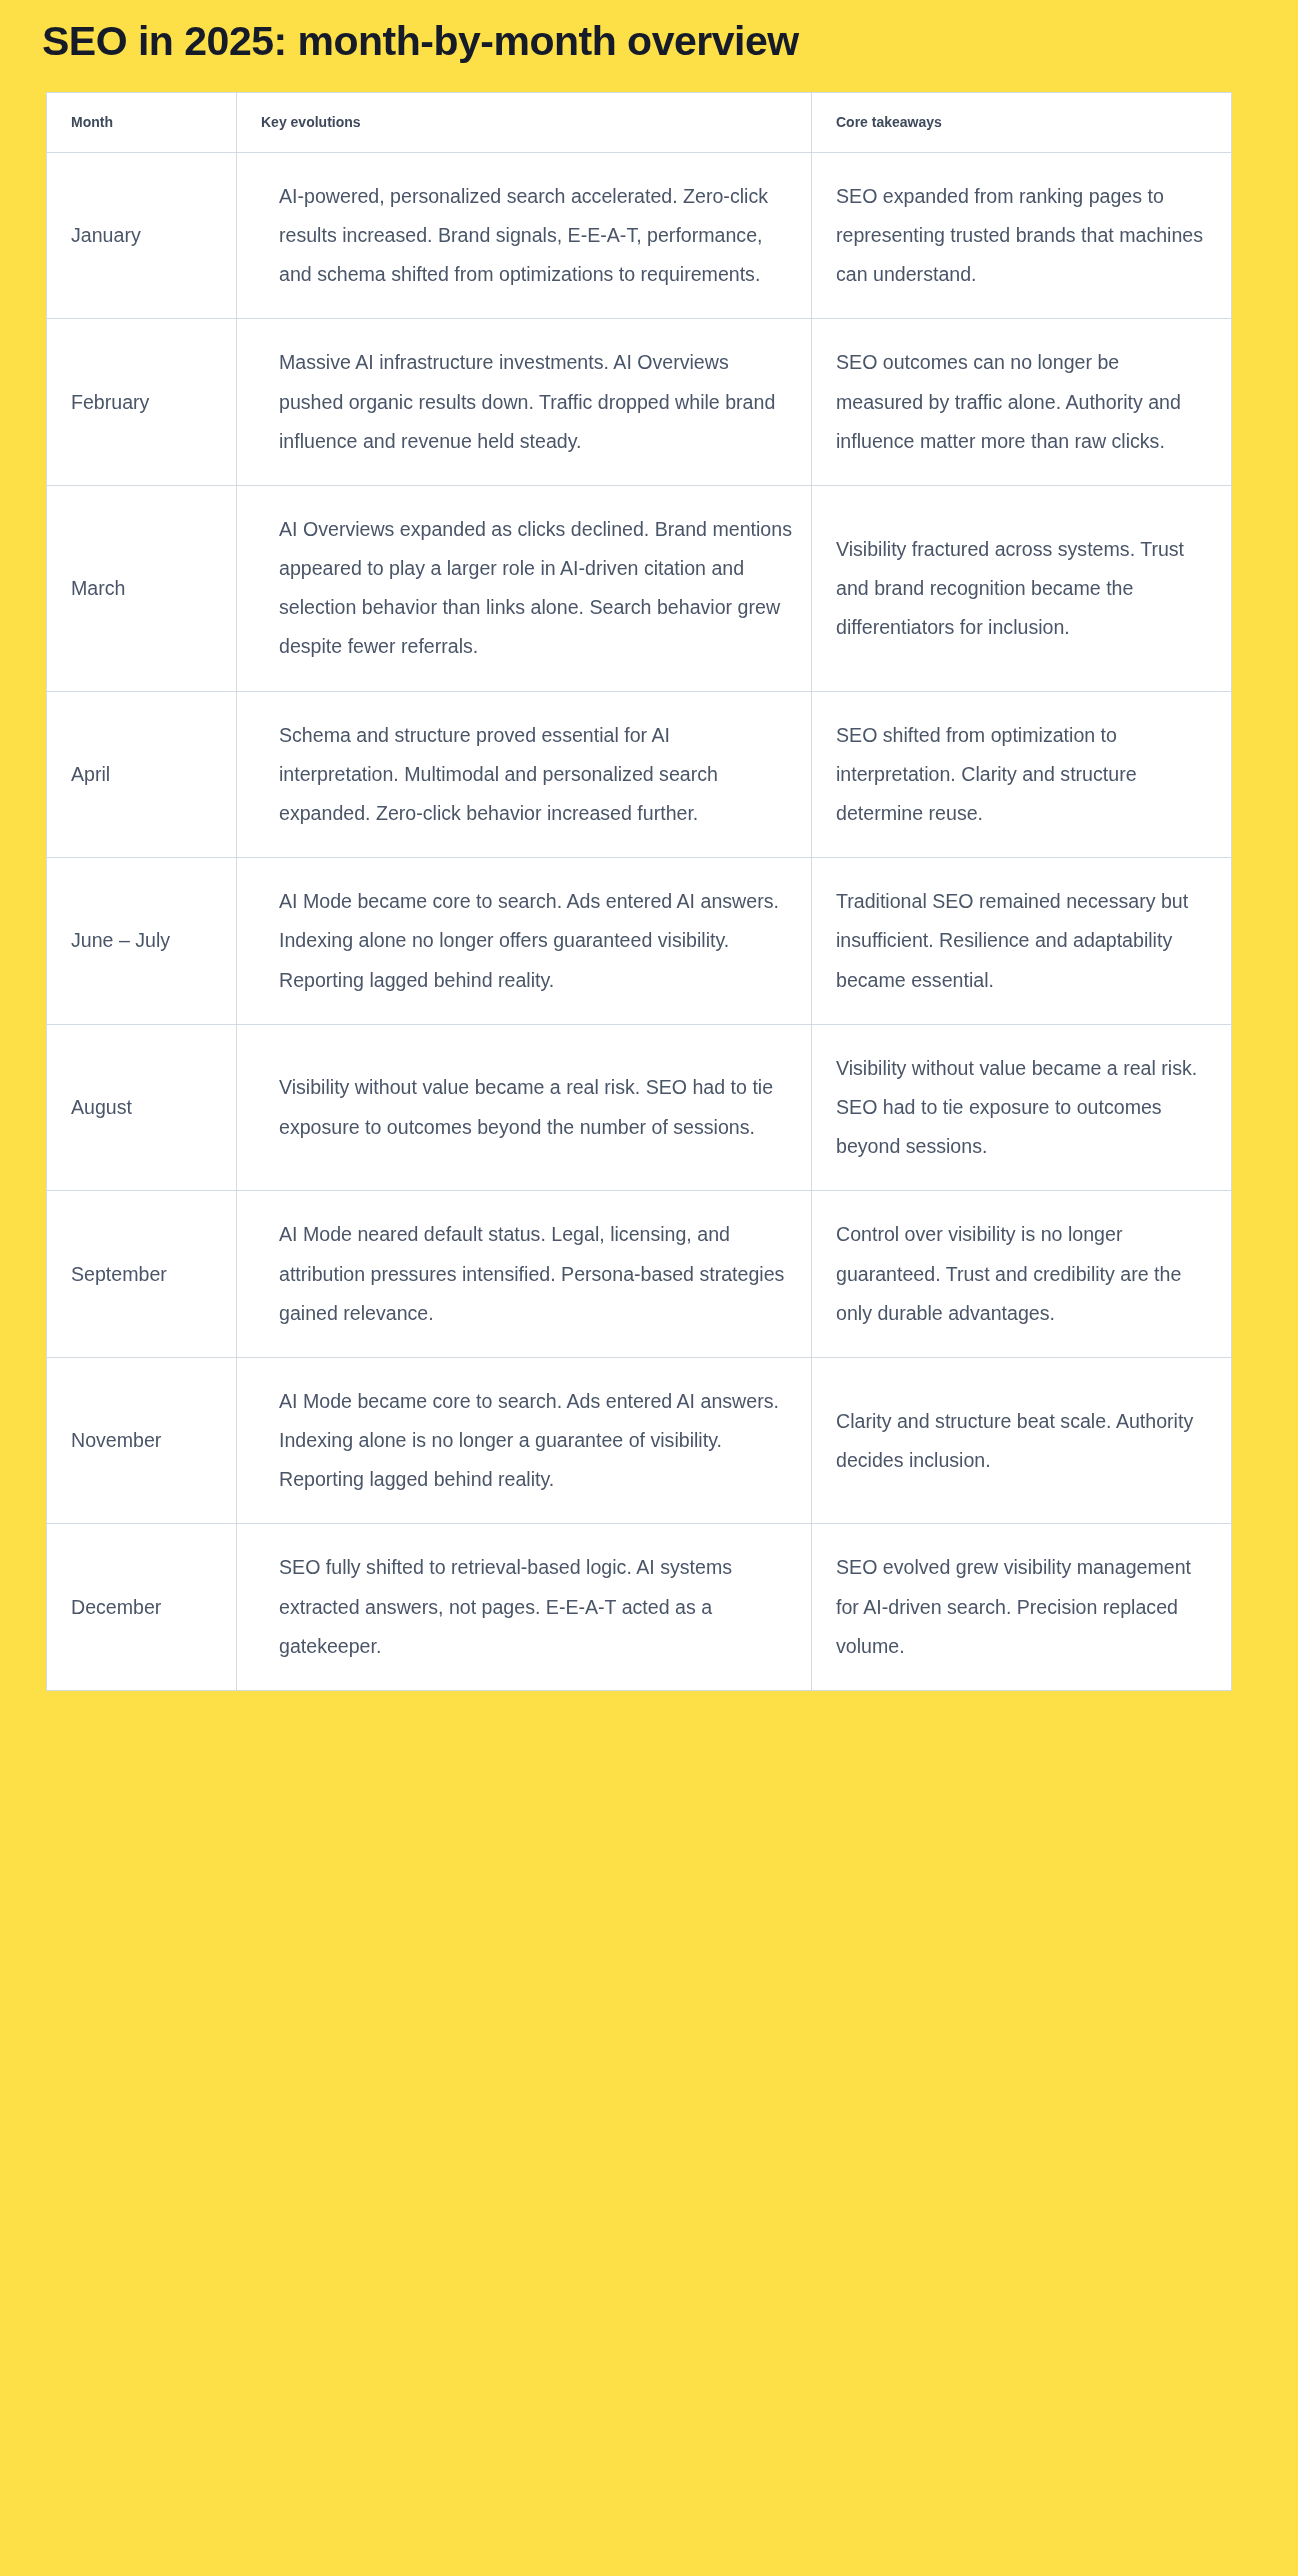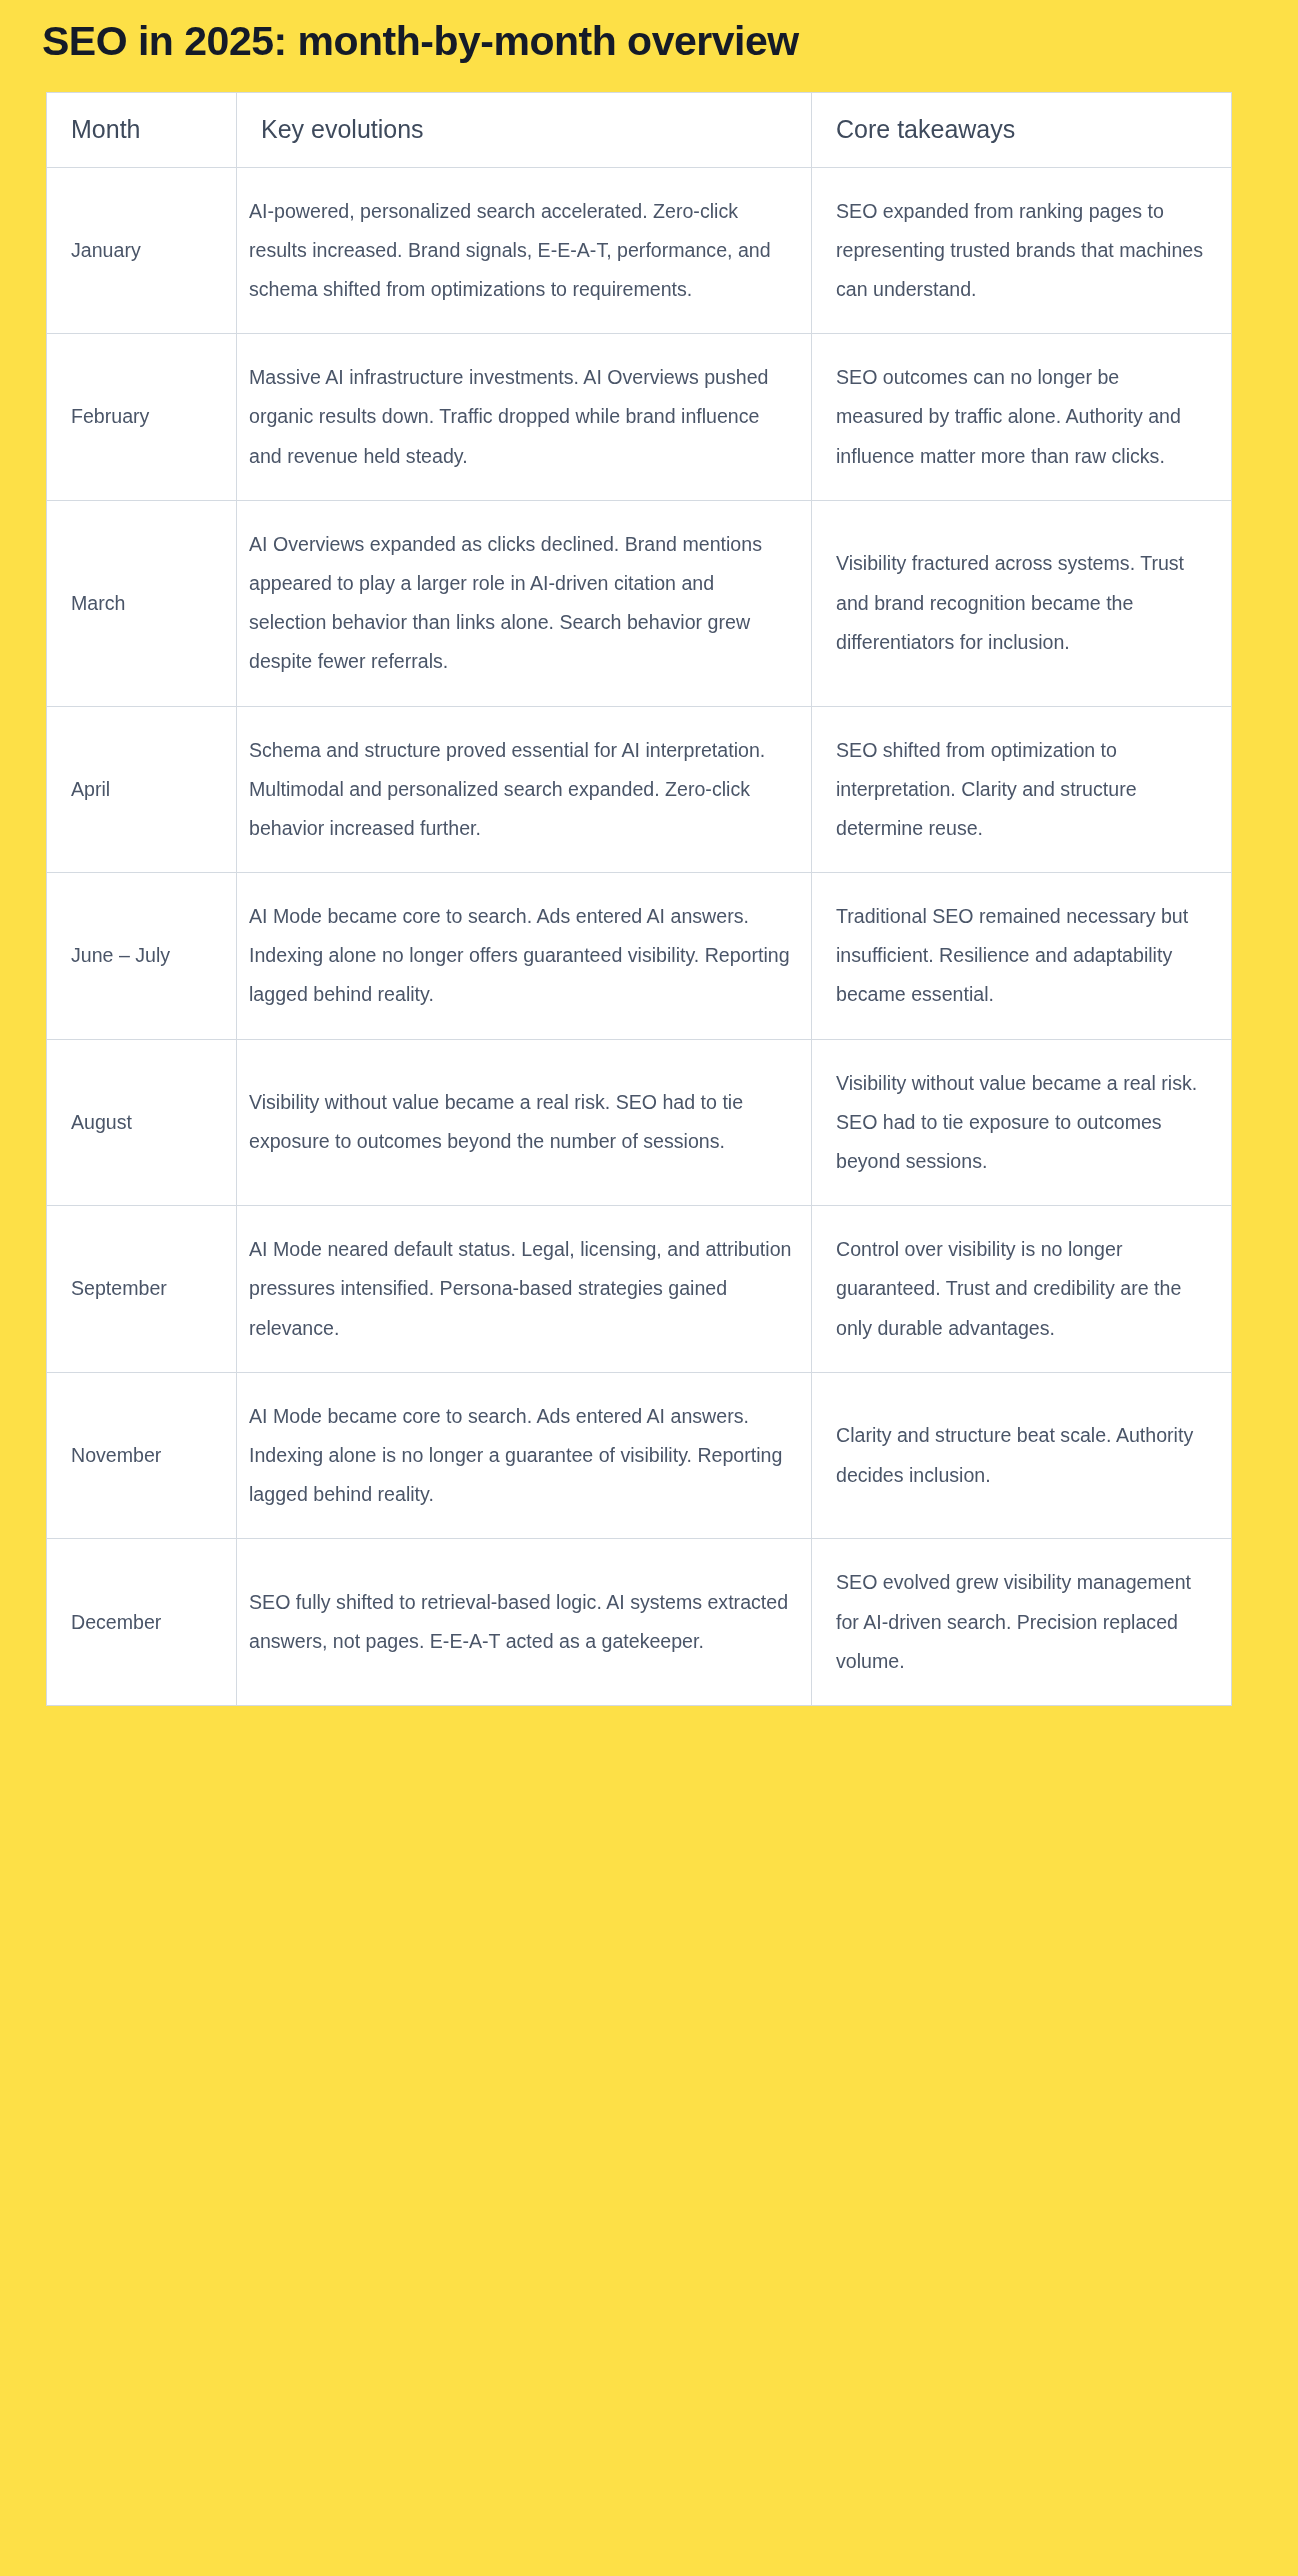--- a/index.html
+++ b/index.html
@@ -46,40 +46,40 @@
   table.seo-table col.c-core   { width: 420px; }
 
   table.seo-table th,
   table.seo-table td {
     border: 0.9px solid #d4dae1;
     vertical-align: middle;
     text-align: left;
   }
   table.seo-table thead th {
     padding: 20px 24px 20px 24px;
-    font-size: 25px;
+    font-size: 14px;
     line-height: 1.35;
-    font-weight: 400;
+    font-weight: 700;
     color: #3e4a5c;
     background: #ffffff;
     vertical-align: middle;
   }
   table.seo-table tbody td {
     padding: 24px 24px 24px 24px;
     font-size: 19.6px;
     line-height: 2.0;
     color: #4a5568;
     font-weight: 400;
   }
   table.seo-table tbody td.month-cell {
     padding-right: 9px;
     white-space: nowrap;
   }
   table.seo-table tbody td.key-cell {
-    padding-left: 12px;
+    padding-left: 42px;
     padding-right: 16.4px;
   }
   table.seo-table tbody td.core-cell {
     padding-left: 24px;
     padding-right: 26px;
   }
 </style>
 </head>
 <body>
 

